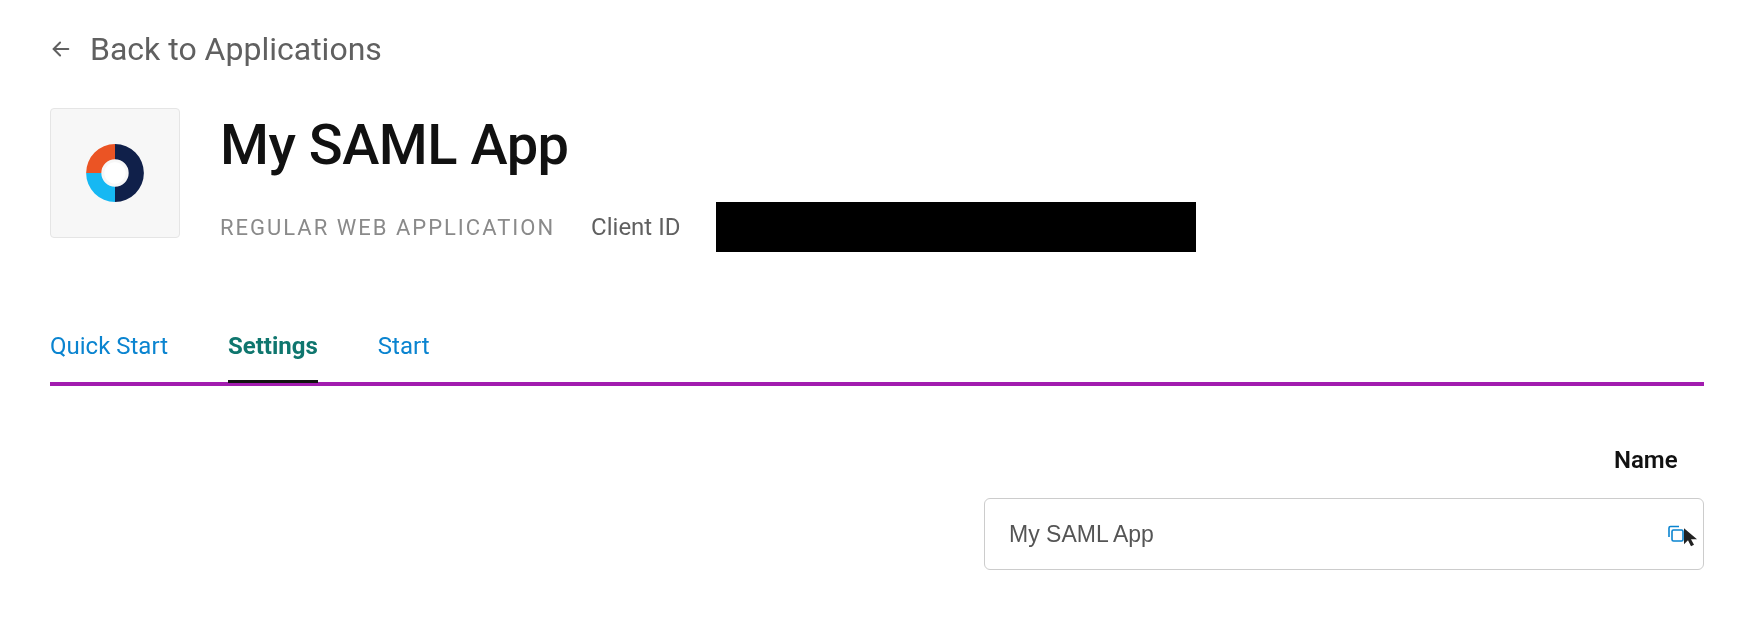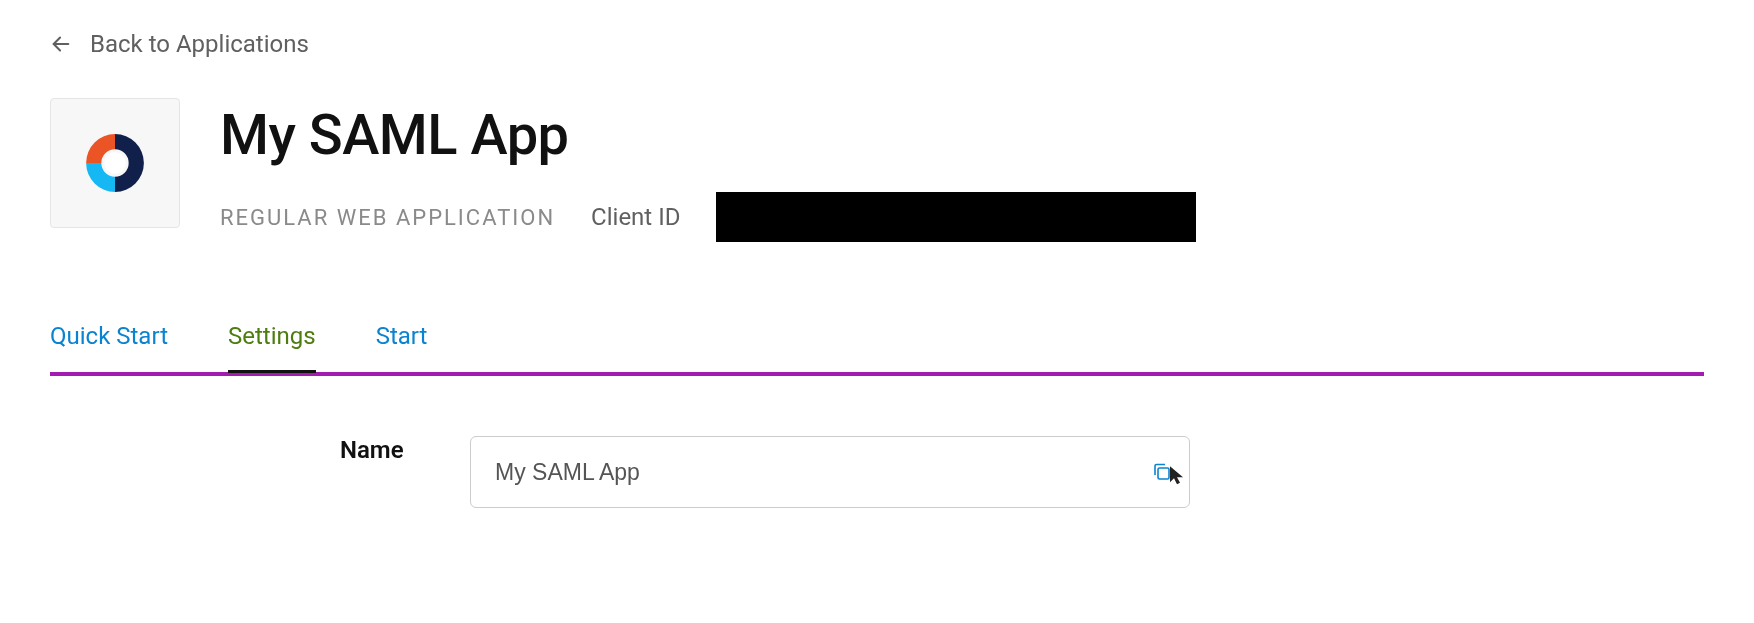--- a/index.html
+++ b/index.html
@@ -10,21 +10,21 @@
     body {
       font-family: -apple-system, BlinkMacSystemFont, "Segoe UI", Roboto, "Helvetica Neue", Arial, sans-serif;
       background: #ffffff;
       padding: 30px 50px;
       width: 1754px;
     }
     .back-link {
       display: inline-flex;
       align-items: center;
       gap: 18px;
-      font-size: 24px;
+      font-size: 32px;
       color: #606060;
       text-decoration: none;
       cursor: pointer;
       margin-bottom: 40px;
     }
     .back-arrow {
       display: inline-flex;
       align-items: center;
       justify-content: center;
       color: #606060;
@@ -95,30 +95,31 @@
     .tab {
       font-size: 24px;
       padding-bottom: 20px;
       cursor: pointer;
       color: #0a84d0;
       border-bottom: 3px solid transparent;
       margin-bottom: -1px;
       font-weight: 400;
     }
     .tab.active {
-      color: #4d7c0f;
+      color: #0f766e;
       border-bottom-color: #111;
-      font-weight: 400;
+      font-weight: 700;
     }
     .form-section {
       margin-top: 60px;
       display: flex;
-      align-items: flex-start;
-      gap: 40px;
+      align-items: flex-end;
+      gap: 24px;
       margin-left: 290px;
+      flex-direction: column;
     }
     .field-label {
       width: 90px;
       text-align: left;
       font-size: 24px;
       font-weight: 600;
       color: #111;
     }
     .field-wrapper {
       position: relative;

